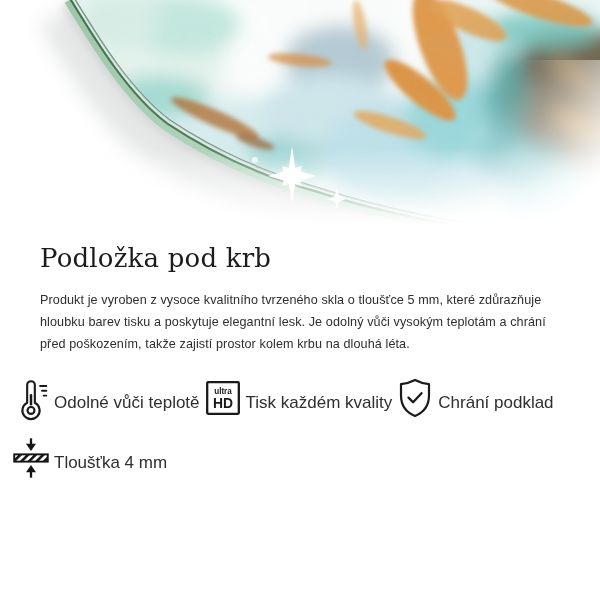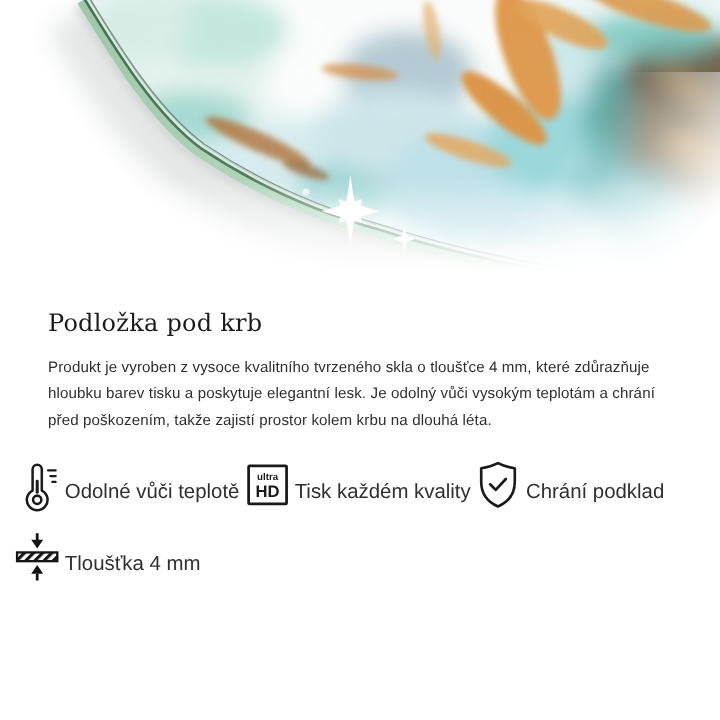--- a/index.html
+++ b/index.html
@@ -5,23 +5,23 @@
   html,body{margin:0;padding:0}
   body{
     width:600px;height:600px;background:#ffffff;overflow:hidden;
     font-family:"Liberation Sans",sans-serif;color:#2e2e2e;
   }
   .page{width:600px;height:600px}
   .hero{height:235px;position:relative;background:#fff}
   .hero svg{display:block}
   .content{padding:0 28px 0 40px}
   h1{
-    margin:21px 0 0;
+    margin:7px 0 0;
     font-family:"DejaVu Serif","Liberation Serif",serif;
-    font-weight:400;font-size:20px;line-height:1.3;
+    font-weight:400;font-size:26px;line-height:1.3;
     color:#1b1b1b;letter-spacing:.2px;
   }
   h1 span{display:block}
   .desc{
     margin:13px 0 0;font-size:12.6px;line-height:1.75;color:#2e2e2e;letter-spacing:.1px;
   }
   .features{
     display:grid;grid-template-columns:1fr 1fr 1fr;
     width:570px;margin:20px 0 0 -32px;row-gap:14px;
   }
@@ -153,21 +153,21 @@
         <circle cx="255" cy="160" r="3" fill="#ffffff" filter="url(#b1)" opacity="0.7"></circle>
       </g>
     </svg>
   </div>
 
   <div class="content">
     <h1>
       <span>Podložka pod krb</span>
     </h1>
 
-    <p class="desc">Produkt je vyroben z vysoce kvalitního tvrzeného skla o tloušťce 4 mm, které zdůrazňuje hloubku barev tisku a poskytuje elegantní lesk. Je odolný vůči vysokým teplotám a chrání před poškozením, takže zajistí prostor kolem krbu na dlouhá léta.</p>
+    <p class="desc">Produkt je vyroben z vysoce kvalitního tvrzeného skla o tloušťce 5 mm, které zdůrazňuje hloubku barev tisku a poskytuje elegantní lesk. Je odolný vůči vysokým teplotám a chrání před poškozením, takže zajistí prostor kolem krbu na dlouhá léta.</p>
 
     <div class="features">
 
       <div class="feature">
         <svg class="ic" viewBox="0 0 48 48" aria-hidden="true">
           <g fill="none" stroke="#1a1a1a" stroke-width="2.2" stroke-linecap="round" stroke-linejoin="round">
             <path d="M20,29 V10.5 a4,4 0 0 1 8,0 V29 a9,9 0 1 1 -8,0 Z"></path>
             <circle cx="24" cy="37" r="3.6"></circle>
             <path d="M24,21 V30.5" stroke-width="2.6"></path>
             <path d="M40,11.5 h-6.5 M40,16.5 h-4.5 M40,21.5 h-2.8" stroke-width="2"></path>

